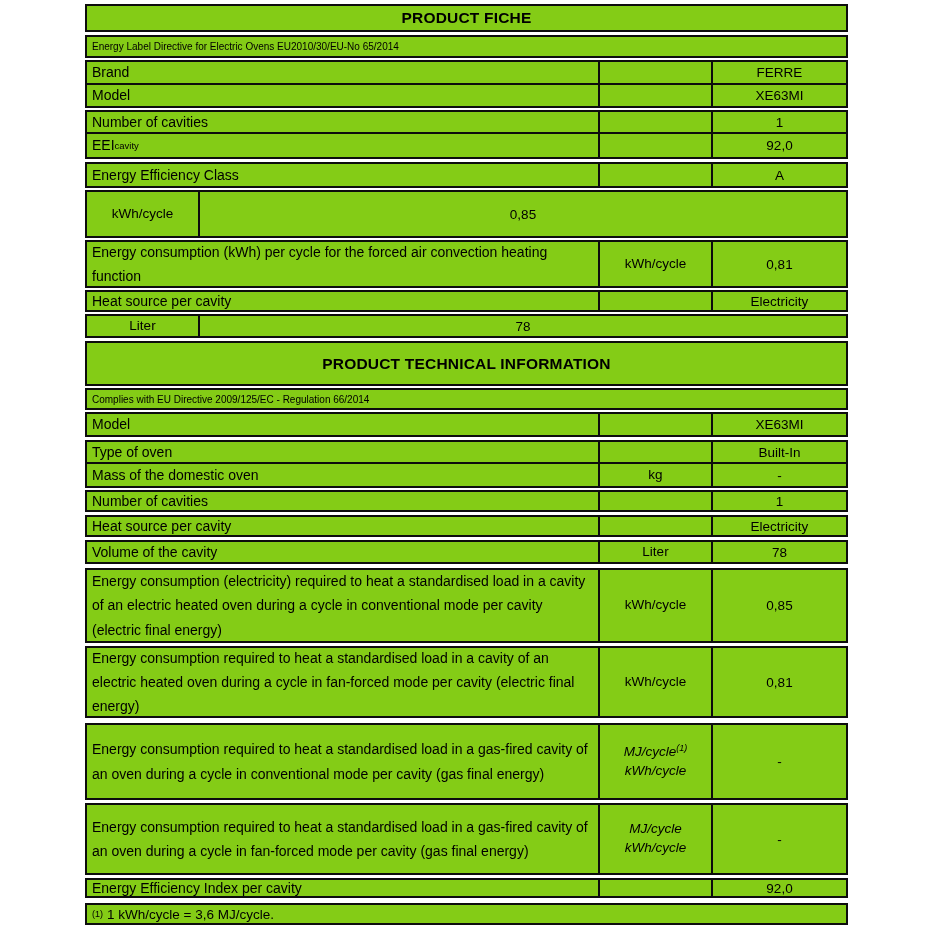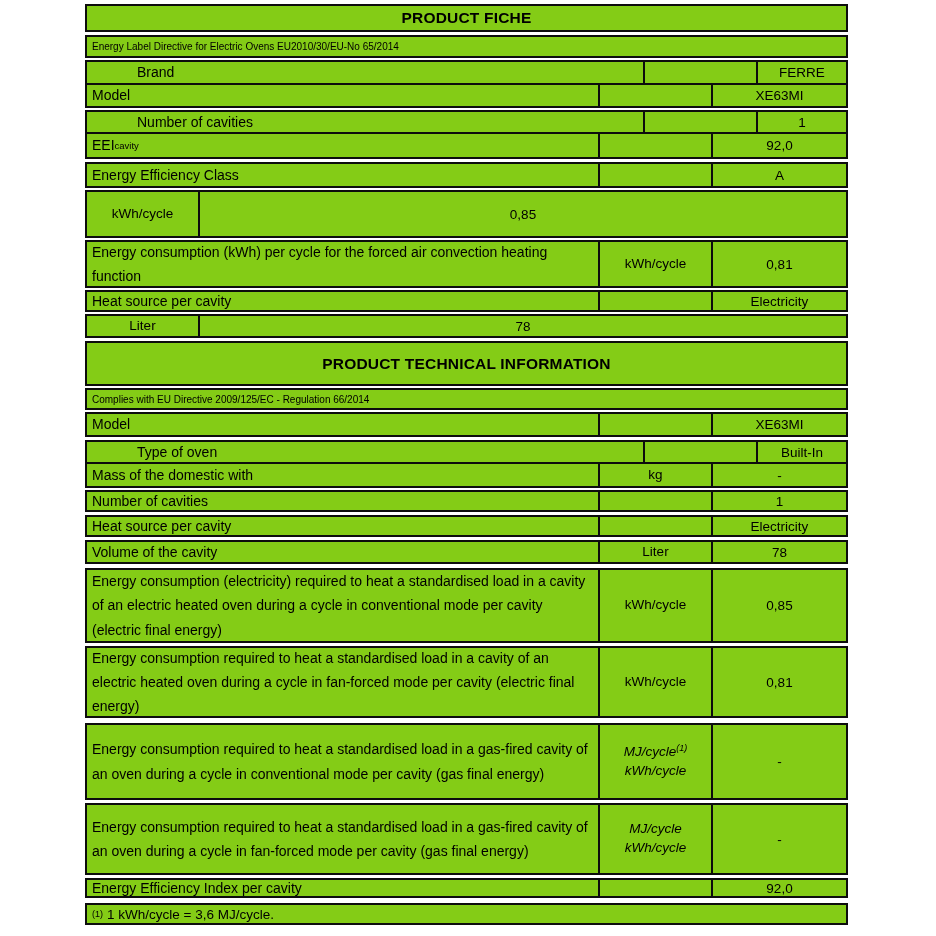--- a/index.html
+++ b/index.html
@@ -26,21 +26,21 @@
     width: 763px;
     border: 2px solid #0d0d0d;
     background: #84cc16;
     display: flex;
     align-items: stretch;
     margin-bottom: 2px;
   }
   .mb3 { margin-bottom: 3px; }
   .mb4 { margin-bottom: 4px; }
   .mb5 { margin-bottom: 5px; }
-  .mbn2 { margin-bottom: -2px; padding-left: 45px; }
+  .mbn2 { margin-bottom: -2px; }
   .cell { box-sizing: border-box; }
   .c-label {
     width: 513px;
     border-right: 2px solid #0d0d0d;
     display: flex;
     align-items: center;
     padding: 2px 8px 2px 5px;
     font-size: 14px;
     line-height: 1.72;
   }
@@ -163,21 +163,21 @@
     <div class="cell c-value">XE63MI</div>
   </div>
 
   <div class="row mbn2" style="height:24px">
     <div class="cell c-label">Type of oven</div>
     <div class="cell c-unit"></div>
     <div class="cell c-value">Built-In</div>
   </div>
 
   <div class="row" style="height:26px">
-    <div class="cell c-label">Mass of the domestic with</div>
+    <div class="cell c-label">Mass of the domestic oven</div>
     <div class="cell c-unit">kg</div>
     <div class="cell c-value">-</div>
   </div>
 
   <div class="row mb3" style="height:22px">
     <div class="cell c-label">Number of cavities</div>
     <div class="cell c-unit"></div>
     <div class="cell c-value">1</div>
   </div>
 

